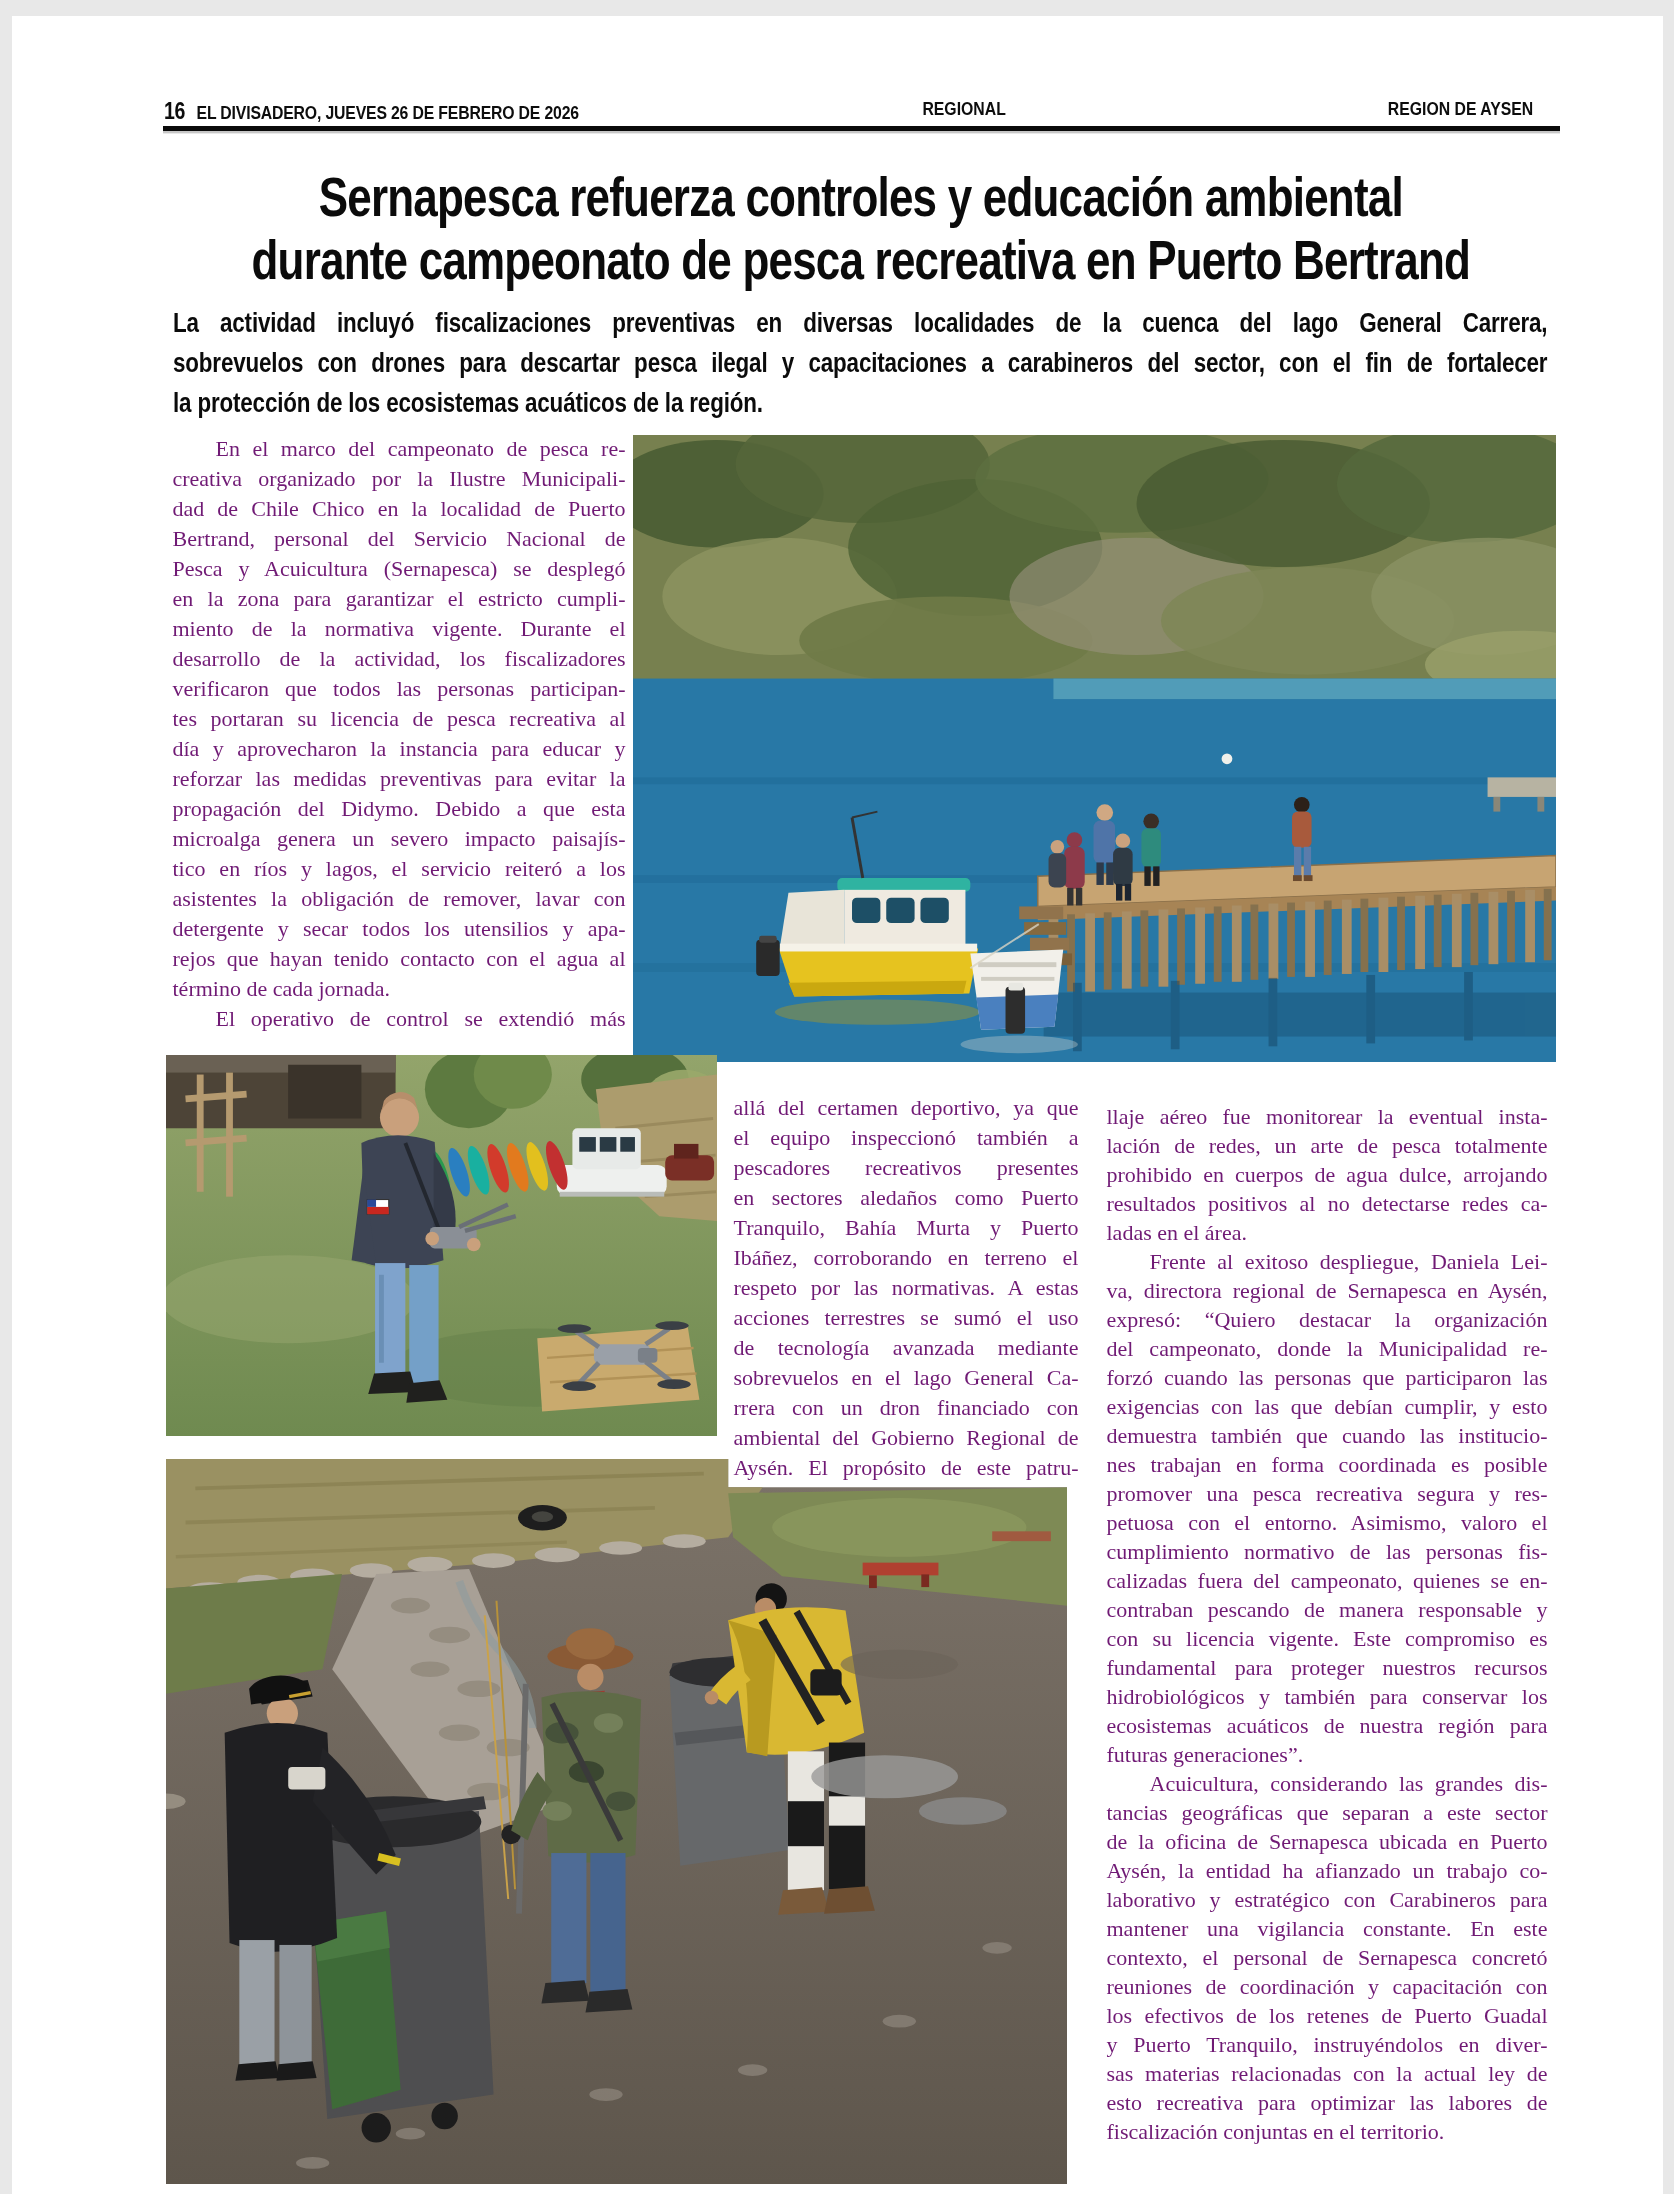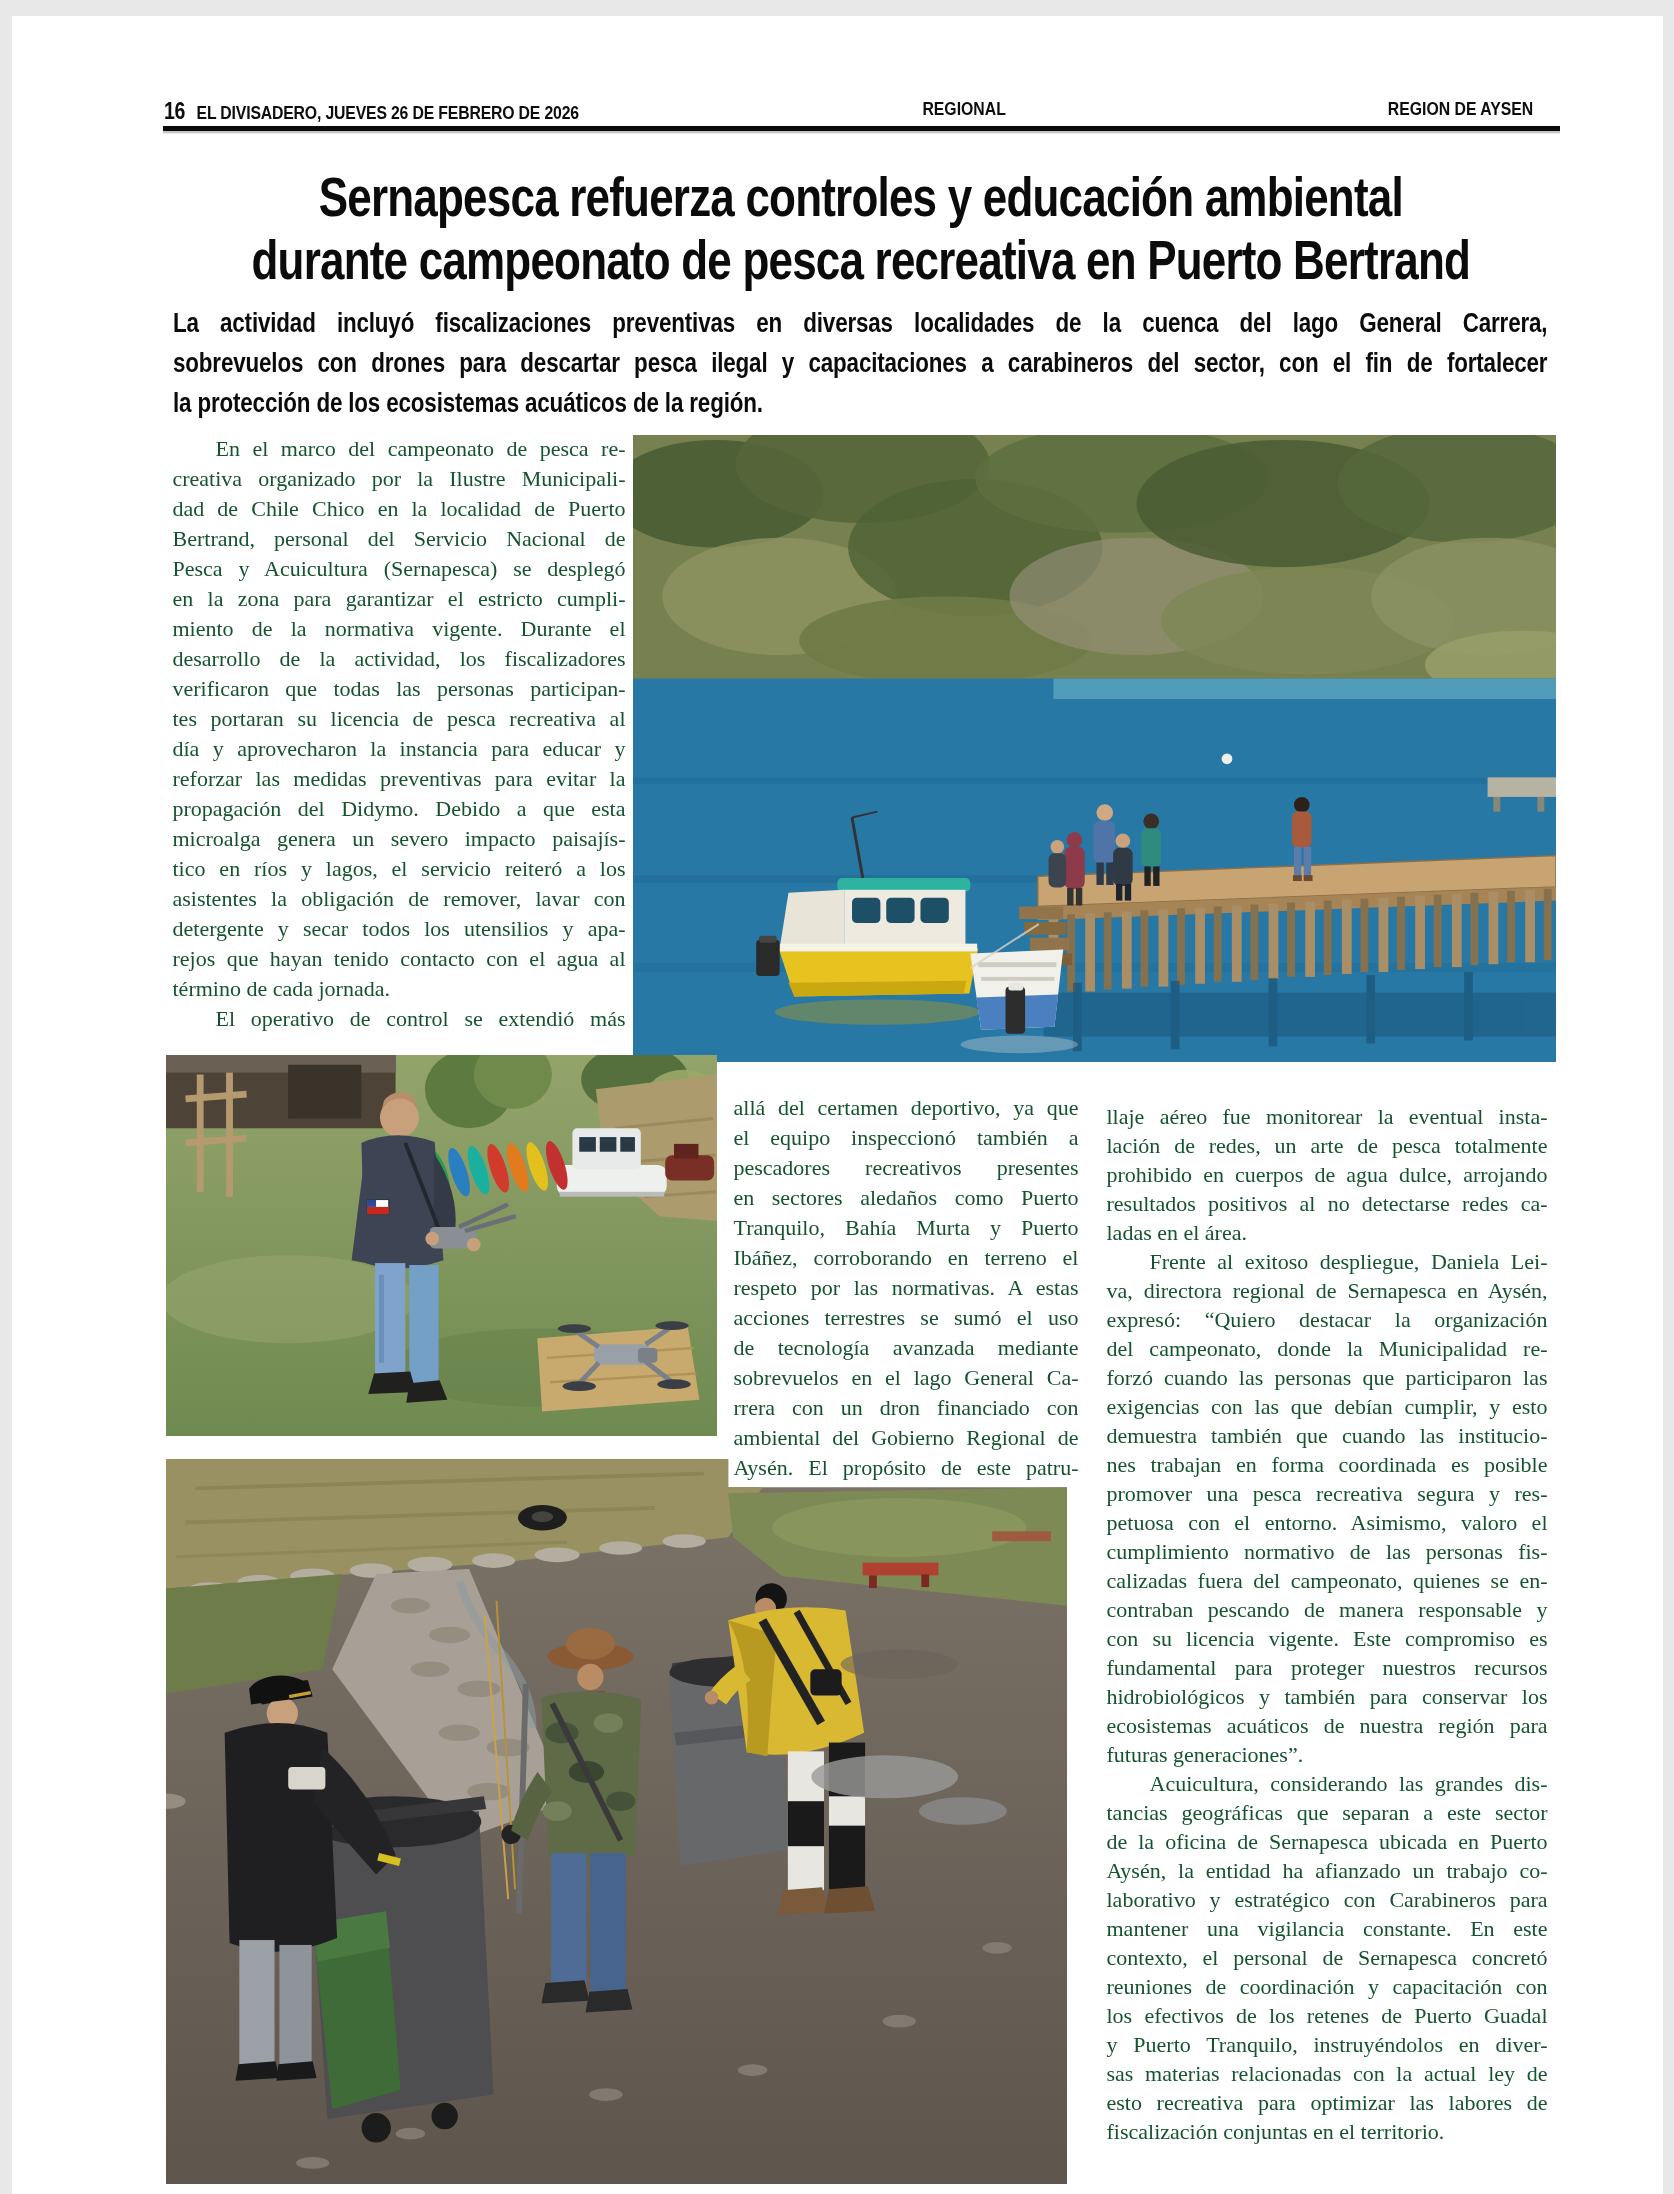--- a/index.html
+++ b/index.html
@@ -25,21 +25,21 @@
     font-family:"Liberation Sans","DejaVu Sans",sans-serif;font-weight:700;
     font-size:55px;line-height:63px;letter-spacing:-1px;text-align:center;color:#0b0b0b;
   }
   .deck{
     position:absolute;left:161px;top:287px;width:1718px;
     transform-origin:left top;transform:scaleX(.8);
     font-family:"Liberation Sans","DejaVu Sans",sans-serif;font-weight:700;
     font-size:28px;line-height:40px;letter-spacing:-0.2px;color:#0b0b0b;
   }
   
-  .col{position:absolute;font-size:22px;color:#14532d;}
+  .col{position:absolute;font-size:22px;color:#701a75;}
   .col1{left:161px;top:418px;width:453px;line-height:30px;}
   .col2{left:722px;top:1077px;width:345px;line-height:30px;}
   .col3{left:1095px;top:1086px;width:441px;line-height:29px;}
   .tline{text-align:justify;text-align-last:justify;text-justify:inter-word;}
   .tline.ragged{text-align-last:left;}
   .tline.indent{text-indent:43px;}
   
   figure{margin:0;position:absolute;}
   figure svg{display:block;width:100%;height:100%;}
   .photo-lake {left:621px;top:419px;width:923px;height:627px;}
@@ -71,21 +71,21 @@
 
   <div class="col col1">
       <div class="tline indent">En el marco del campeonato de pesca re-</div>
       <div class="tline">creativa organizado por la Ilustre Municipali-</div>
       <div class="tline">dad de Chile Chico en la localidad de Puerto</div>
       <div class="tline">Bertrand, personal del Servicio Nacional de</div>
       <div class="tline">Pesca y Acuicultura (Sernapesca) se desplegó</div>
       <div class="tline">en la zona para garantizar el estricto cumpli-</div>
       <div class="tline">miento de la normativa vigente. Durante el</div>
       <div class="tline">desarrollo de la actividad, los fiscalizadores</div>
-      <div class="tline">verificaron que todas las personas participan-</div>
+      <div class="tline">verificaron que todos las personas participan-</div>
       <div class="tline">tes portaran su licencia de pesca recreativa al</div>
       <div class="tline">día y aprovecharon la instancia para educar y</div>
       <div class="tline">reforzar las medidas preventivas para evitar la</div>
       <div class="tline">propagación del Didymo. Debido a que esta</div>
       <div class="tline">microalga genera un severo impacto paisajís-</div>
       <div class="tline">tico en ríos y lagos, el servicio reiteró a los</div>
       <div class="tline">asistentes la obligación de remover, lavar con</div>
       <div class="tline">detergente y secar todos los utensilios y apa-</div>
       <div class="tline">rejos que hayan tenido contacto con el agua al</div>
       <div class="tline ragged">término de cada jornada.</div>

